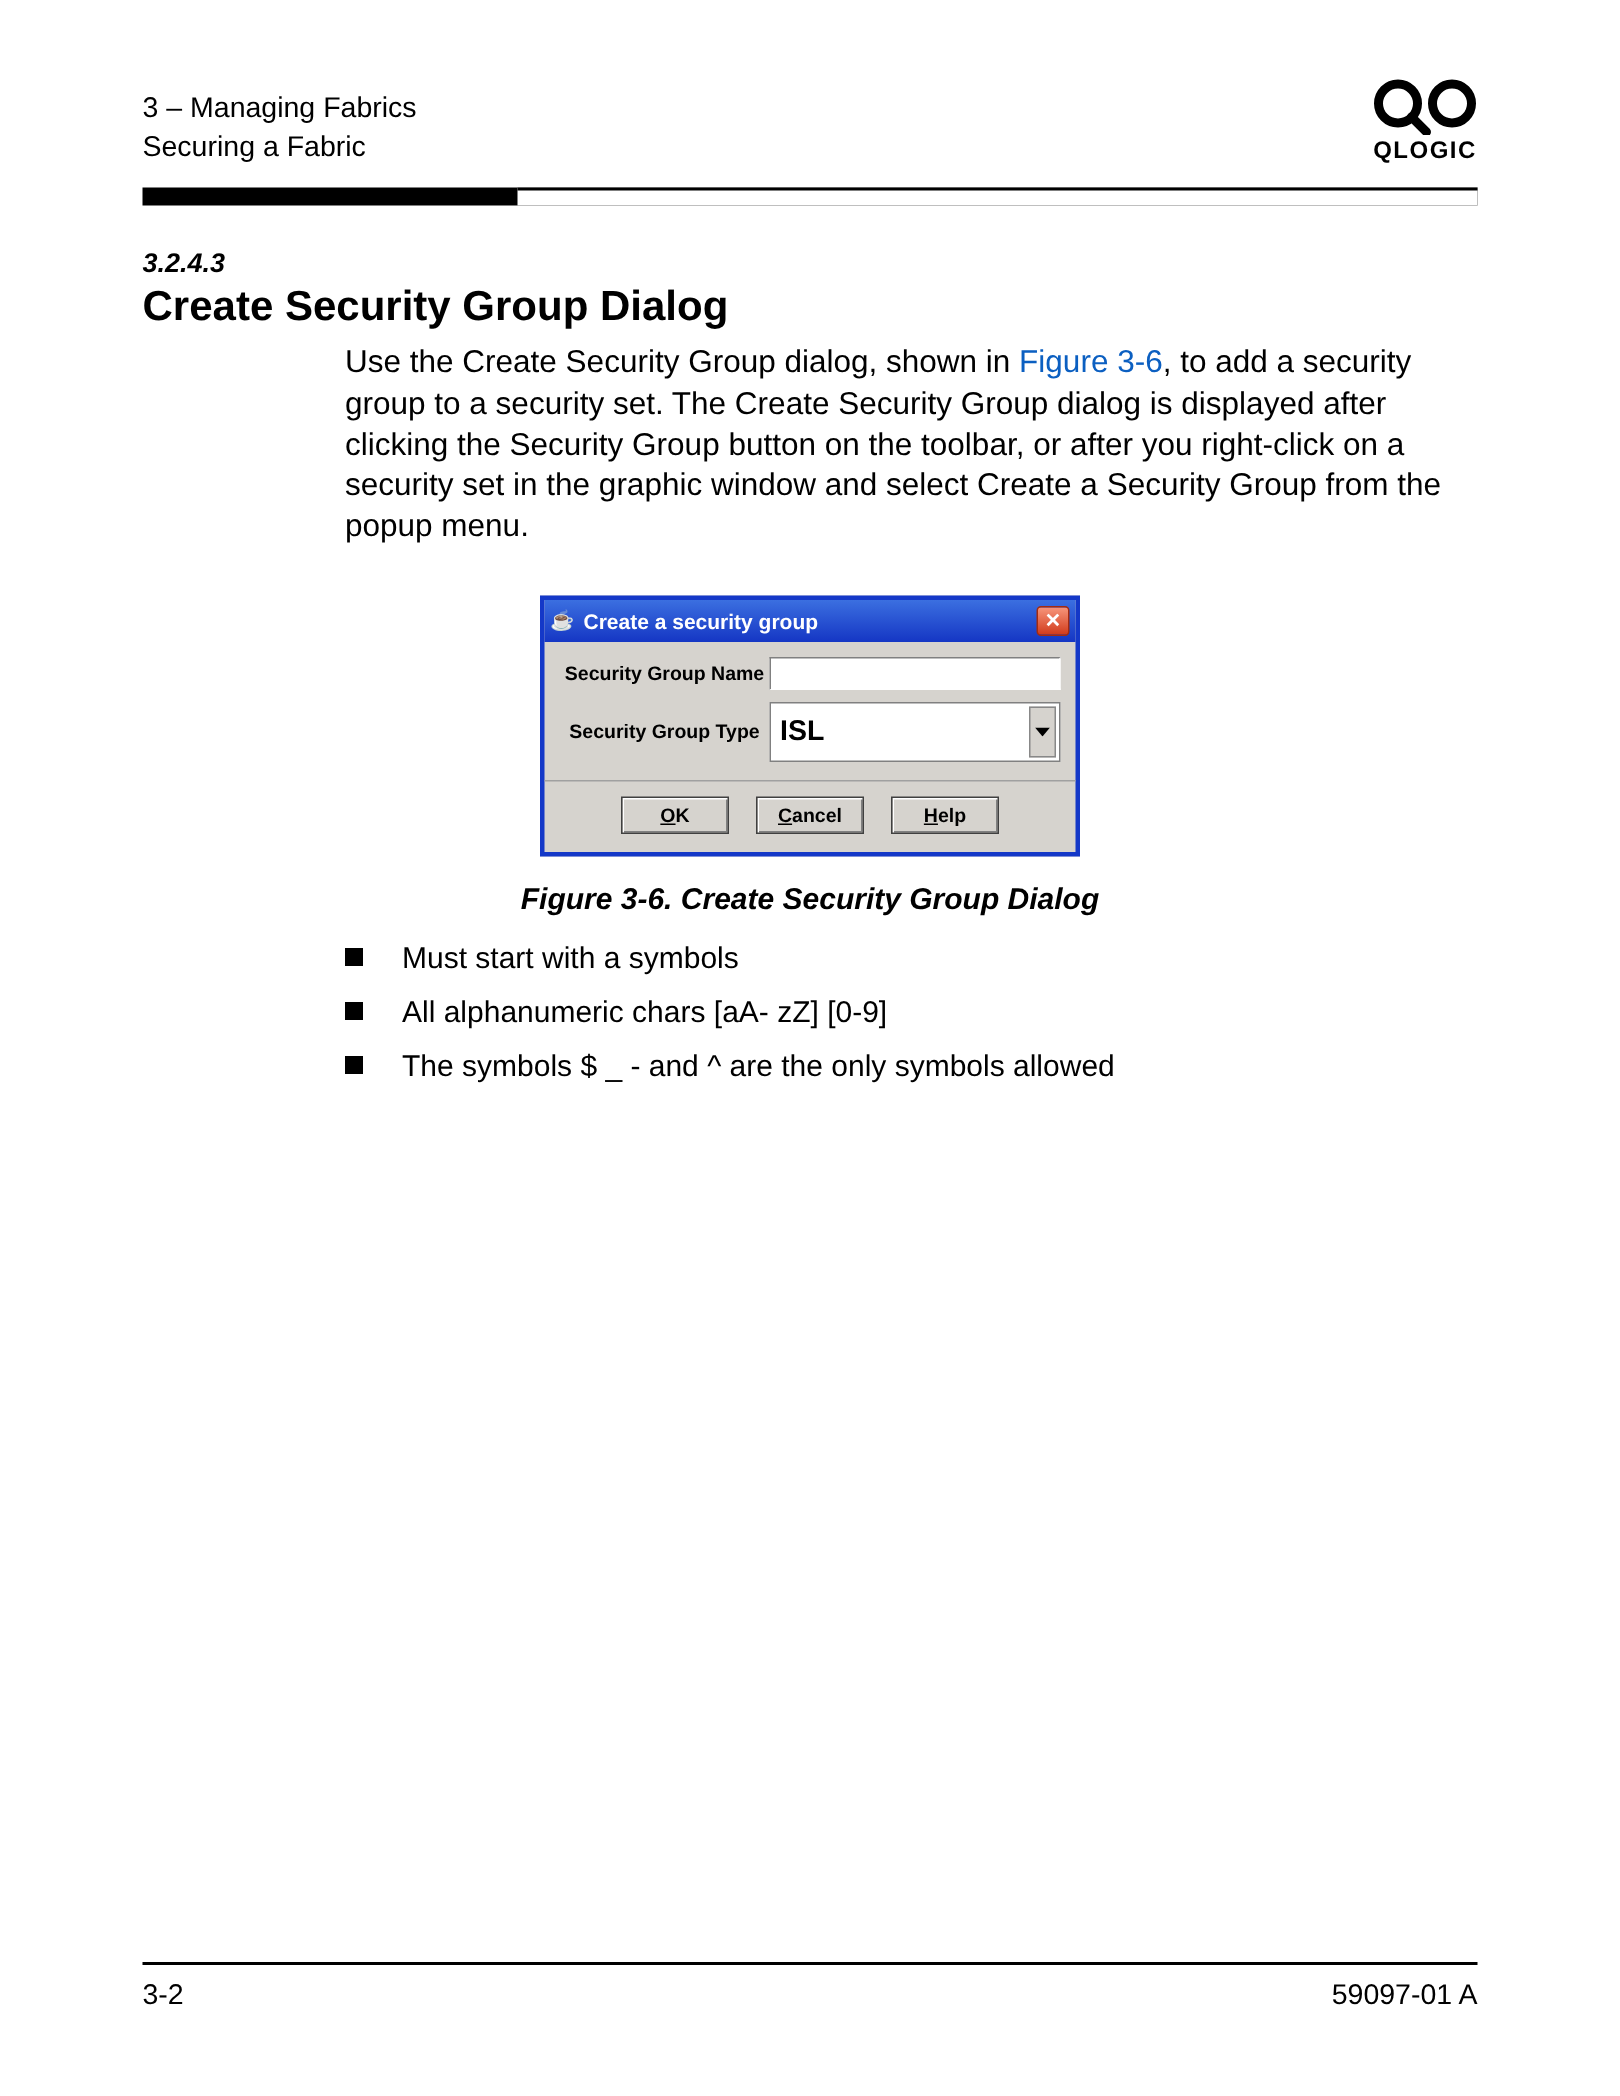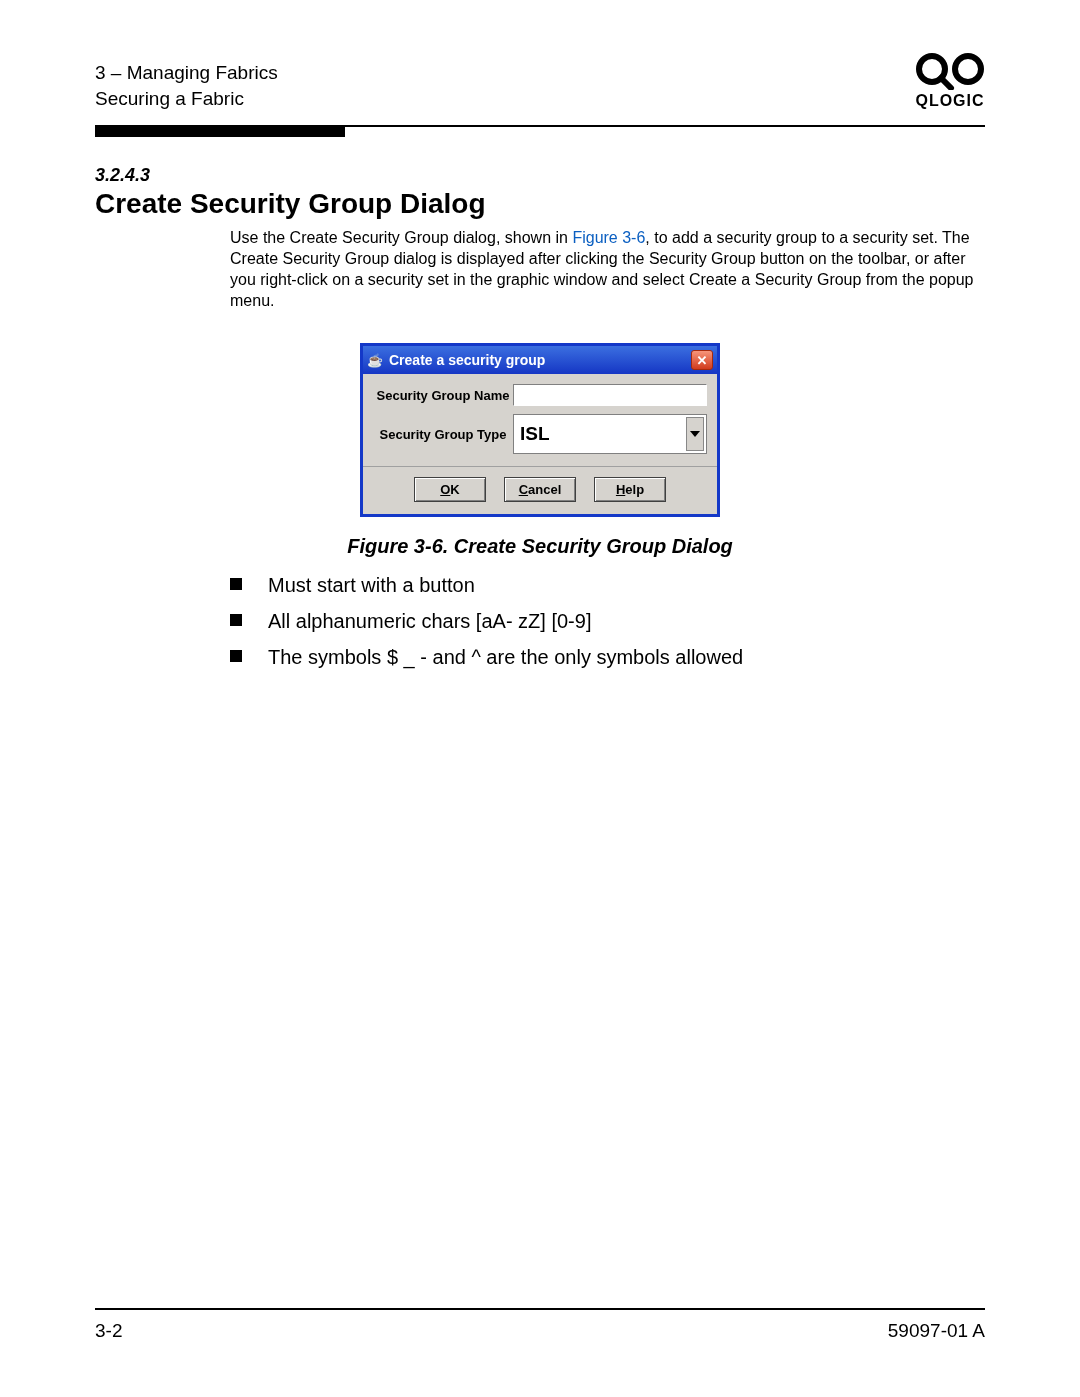--- a/index.html
+++ b/index.html
@@ -59,21 +59,21 @@
     margin-top: 28px;
   }
   .section-title {
     font-weight: bold;
     font-size: 28px;
     margin-top: 2px;
   }
   .body-indent {
     margin-left: 135px;
     margin-right: 10px;
-    font-size: 16px;
+    font-size: 21px;
     line-height: 1.3;
   }
   .para { margin-top: 8px; }
   .figref { color: #0b5fc1; }
   .dialog-wrap {
     display: flex;
     justify-content: center;
     margin-top: 32px;
   }
   .dialog {
@@ -279,21 +279,21 @@
       </div>
     </div>
   </div>
 
   <div class="fig-caption">Figure 3-6.  Create Security Group Dialog</div>
 
 
   <div class="body-indent bullets">
     <div class="bullet-row">
       <div class="bullet-sq"></div>
-      <div>Must start with a button</div>
+      <div>Must start with a symbols</div>
     </div>
     <div class="bullet-row">
       <div class="bullet-sq"></div>
       <div>All alphanumeric chars [aA- zZ] [0-9]</div>
     </div>
     <div class="bullet-row">
       <div class="bullet-sq"></div>
       <div>The symbols $ _ - and ^ are the only symbols allowed</div>
     </div>
   </div>

